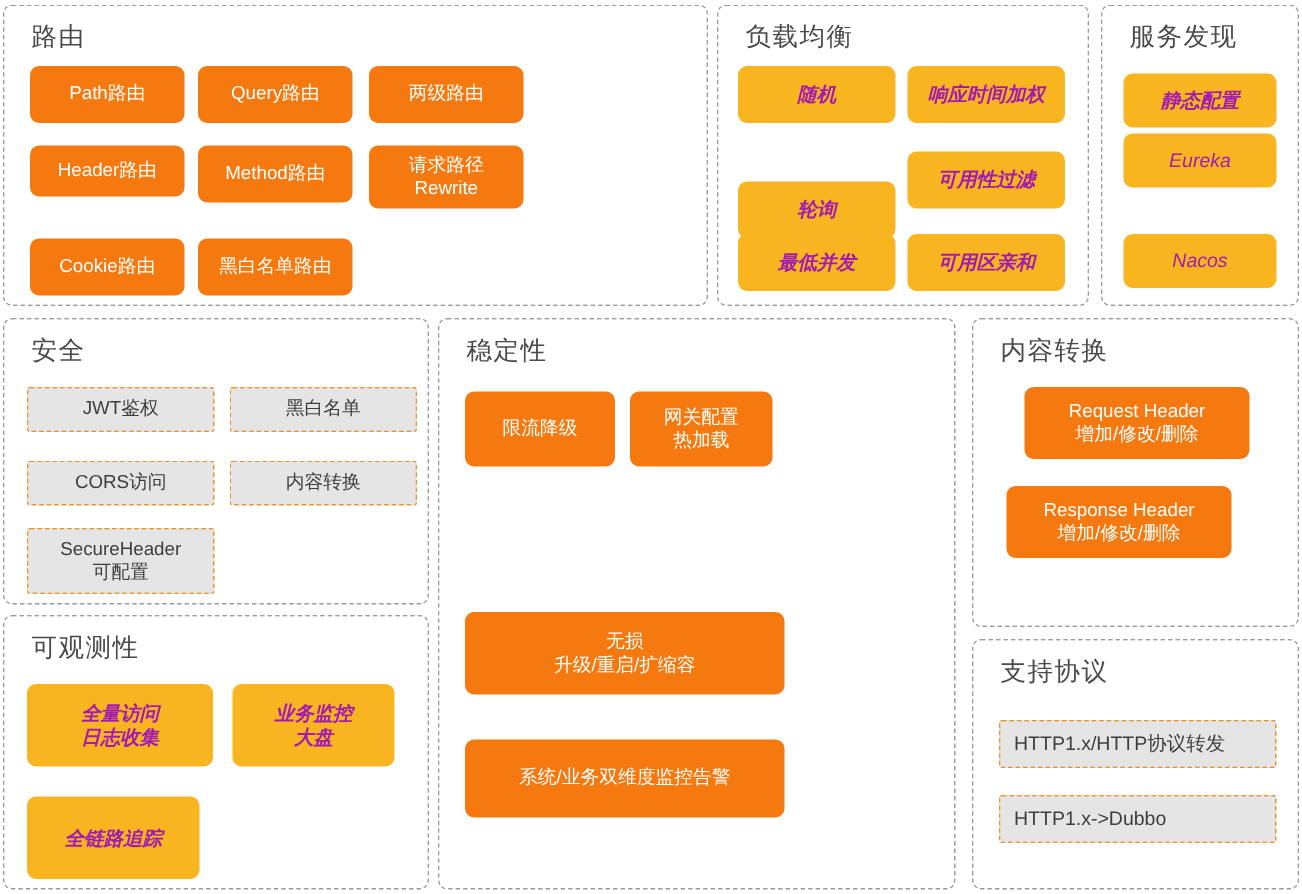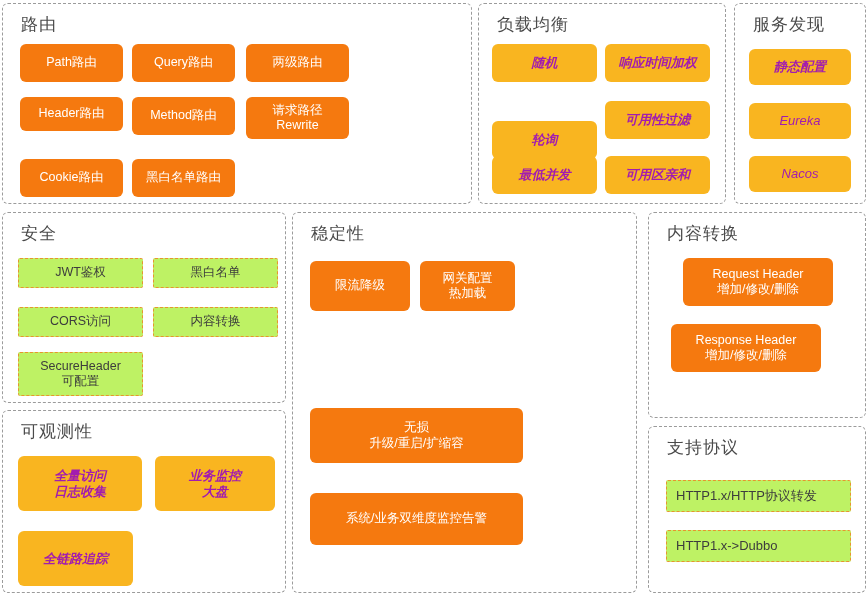--- a/index.html
+++ b/index.html
@@ -46,21 +46,21 @@
     font-size:12.5px;
   }
   .chip.amber{
     background:#F9B520;
     color:#a21caf;
     font-size:13px;
     font-weight:600;
     font-style:italic;
   }
   .chip.outline{
-    background:#bef264;
+    background:#e5e5e5;
     color:#3d3d3d;
     border:1px dashed #E8942F;
     border-radius:2px;
     font-size:12.5px;
   }
   .chip.outline.left{
     justify-content:flex-start;
     text-align:left;
     padding-left:9px;
     font-size:13px;
@@ -97,21 +97,21 @@
     <div class="chip amber" style="left:126px;top:97px;width:105px;height:38px;">可用性过滤</div>
 
     <div class="chip amber" style="left:13px;top:152px;width:105px;height:38px;">最低并发</div>
     <div class="chip amber" style="left:126px;top:152px;width:105px;height:38px;">可用区亲和</div>
   </div>
 
   <div class="panel" style="left:734px;top:3px;width:132px;height:201px;">
     <div class="panel-title">服务发现</div>
 
     <div class="chip amber" style="left:14px;top:45px;width:102px;height:36px;">静态配置</div>
-    <div class="chip amber" style="left:14px;top:99px;width:102px;height:36px;font-weight:400;">Eureka</div>
+    <div class="chip amber" style="left:14px;top:85px;width:102px;height:36px;font-weight:400;">Eureka</div>
     <div class="chip amber" style="left:14px;top:152px;width:102px;height:36px;font-weight:400;">Nacos</div>
   </div>
 
   <div class="panel" style="left:2px;top:212px;width:284px;height:191px;">
     <div class="panel-title">安全</div>
 
     <div class="chip outline" style="left:15px;top:45px;width:125px;height:30px;">JWT鉴权</div>
     <div class="chip outline" style="left:150px;top:45px;width:125px;height:30px;">黑白名单</div>
 
     <div class="chip outline" style="left:15px;top:94px;width:125px;height:30px;">CORS访问</div>
@@ -119,21 +119,21 @@
 
     <div class="chip outline" style="left:15px;top:139px;width:125px;height:44px;">SecureHeader
 可配置</div>
   </div>
 
   <div class="panel" style="left:2px;top:410px;width:284px;height:183px;">
     <div class="panel-title">可观测性</div>
 
     <div class="chip amber" style="left:15px;top:45px;width:124px;height:55px;">全量访问
 日志收集</div>
-    <div class="chip amber" style="left:152px;top:45px;width:120px;height:55px;">业务监控
+    <div class="chip amber" style="left:152px;top:45px;width:108px;height:55px;">业务监控
 大盘</div>
 
     <div class="chip amber" style="left:15px;top:120px;width:115px;height:55px;">全链路追踪</div>
   </div>
 
   <div class="panel" style="left:292px;top:212px;width:345px;height:381px;">
     <div class="panel-title">稳定性</div>
 
     <div class="chip orange" style="left:17px;top:48px;width:100px;height:50px;">限流降级</div>
     <div class="chip orange" style="left:127px;top:48px;width:95px;height:50px;">网关配置

